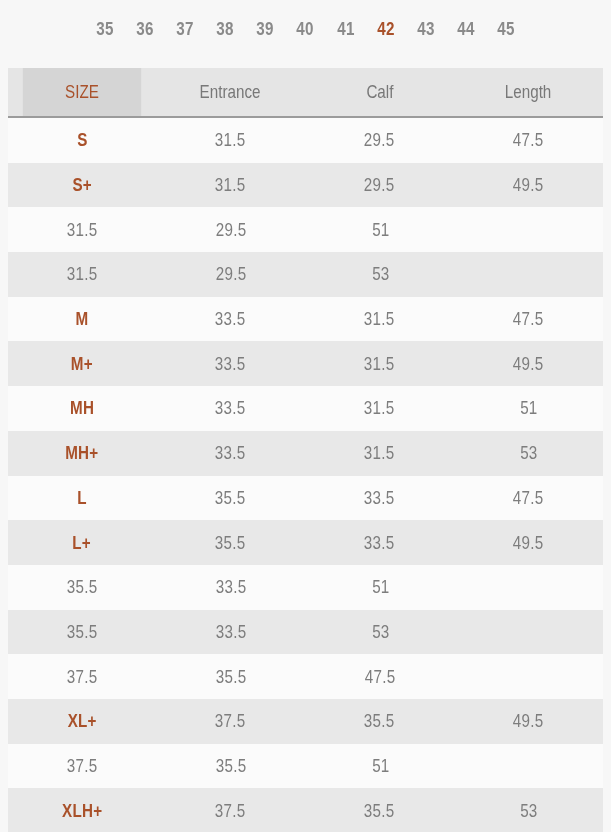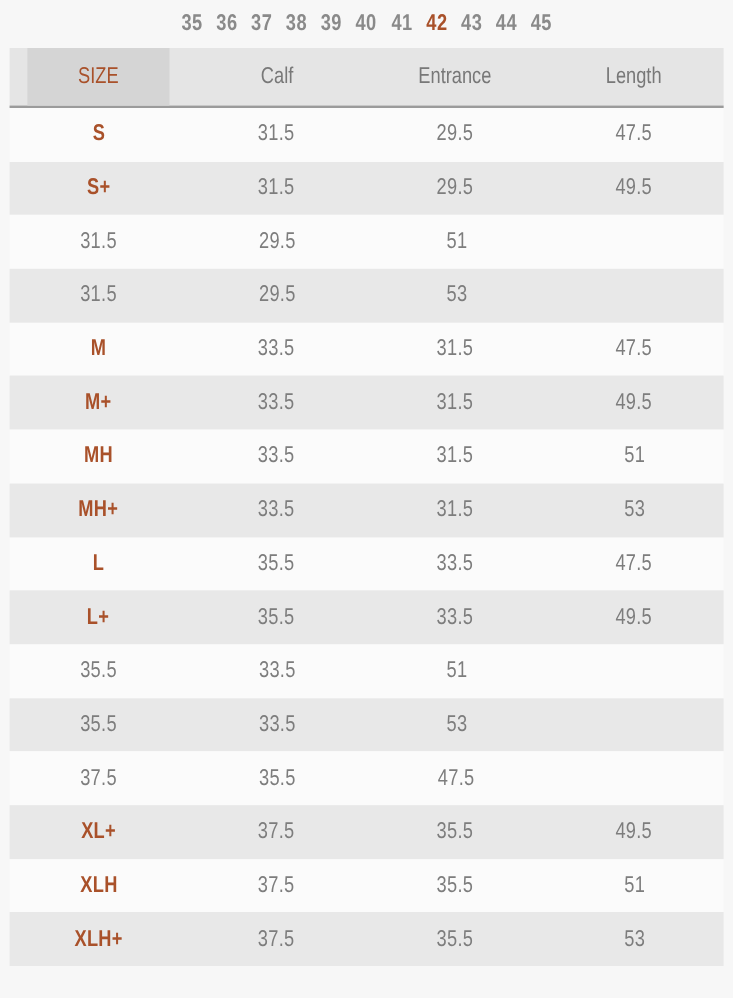--- a/index.html
+++ b/index.html
@@ -18,37 +18,37 @@
   .cond {
     display: inline-block;
     transform: scaleX(0.8);
     transform-origin: center center;
     white-space: nowrap;
   }
   
   .size-selector {
     height: 40px;
     display: flex;
-    align-items: center;
+    align-items: flex-end;
     justify-content: center;
-    gap: 7px;
+    gap: 18px;
   }
   .size-num {
     font-size: 19px;
     font-weight: bold;
     color: var(--num-inactive, #8a8a8a);
     letter-spacing: 0.5px;
     cursor: pointer;
   }
   .size-num.active {
     color: var(--accent, #a9512a);
   }
   
   .size-table {
-    margin: 0 8px 0 8px;
+    margin: 28px 8px 0 8px;
   }
   .thead {
     display: flex;
     background: var(--header-bg, #e5e5e5);
     border-bottom: 2px solid #9b9b9b;
   }
   .th {
     height: 48px;
     display: flex;
     align-items: center;
@@ -107,24 +107,24 @@
       <span class="size-num cond active">42</span>
       <span class="size-num cond">43</span>
       <span class="size-num cond">44</span>
       <span class="size-num cond">45</span>
     </div>
 
   <div class="size-table">
     <div class="thead">
       <div class="th size-col cond">SIZE</div>
       <div class="th">
+          <span class="cond">Entrance</span>
+        </div>
+      <div class="th">
           <span class="cond">Calf</span>
-        </div>
-      <div class="th">
-          <span class="cond">Entrance</span>
         </div>
       <div class="th">
           <span class="cond">Length</span>
         </div>
     </div>
     <div class="tbody">
         <div class="tr">
           <div class="cell size-cell">
             <span class="cond size-label">S</span>
           </div>
@@ -299,23 +299,20 @@
             <span class="cond value">37.5</span>
           </div>
           <div class="cell">
             <span class="cond value">35.5</span>
           </div>
           <div class="cell">
             <span class="cond value">49.5</span>
           </div>
         </div>
         <div class="tr">
-          <div class="cell size-cell">
-            <span class="cond size-label">XLH</span>
-          </div>
           <div class="cell">
             <span class="cond value">37.5</span>
           </div>
           <div class="cell">
             <span class="cond value">35.5</span>
           </div>
           <div class="cell">
             <span class="cond value">51</span>
           </div>
         </div>

